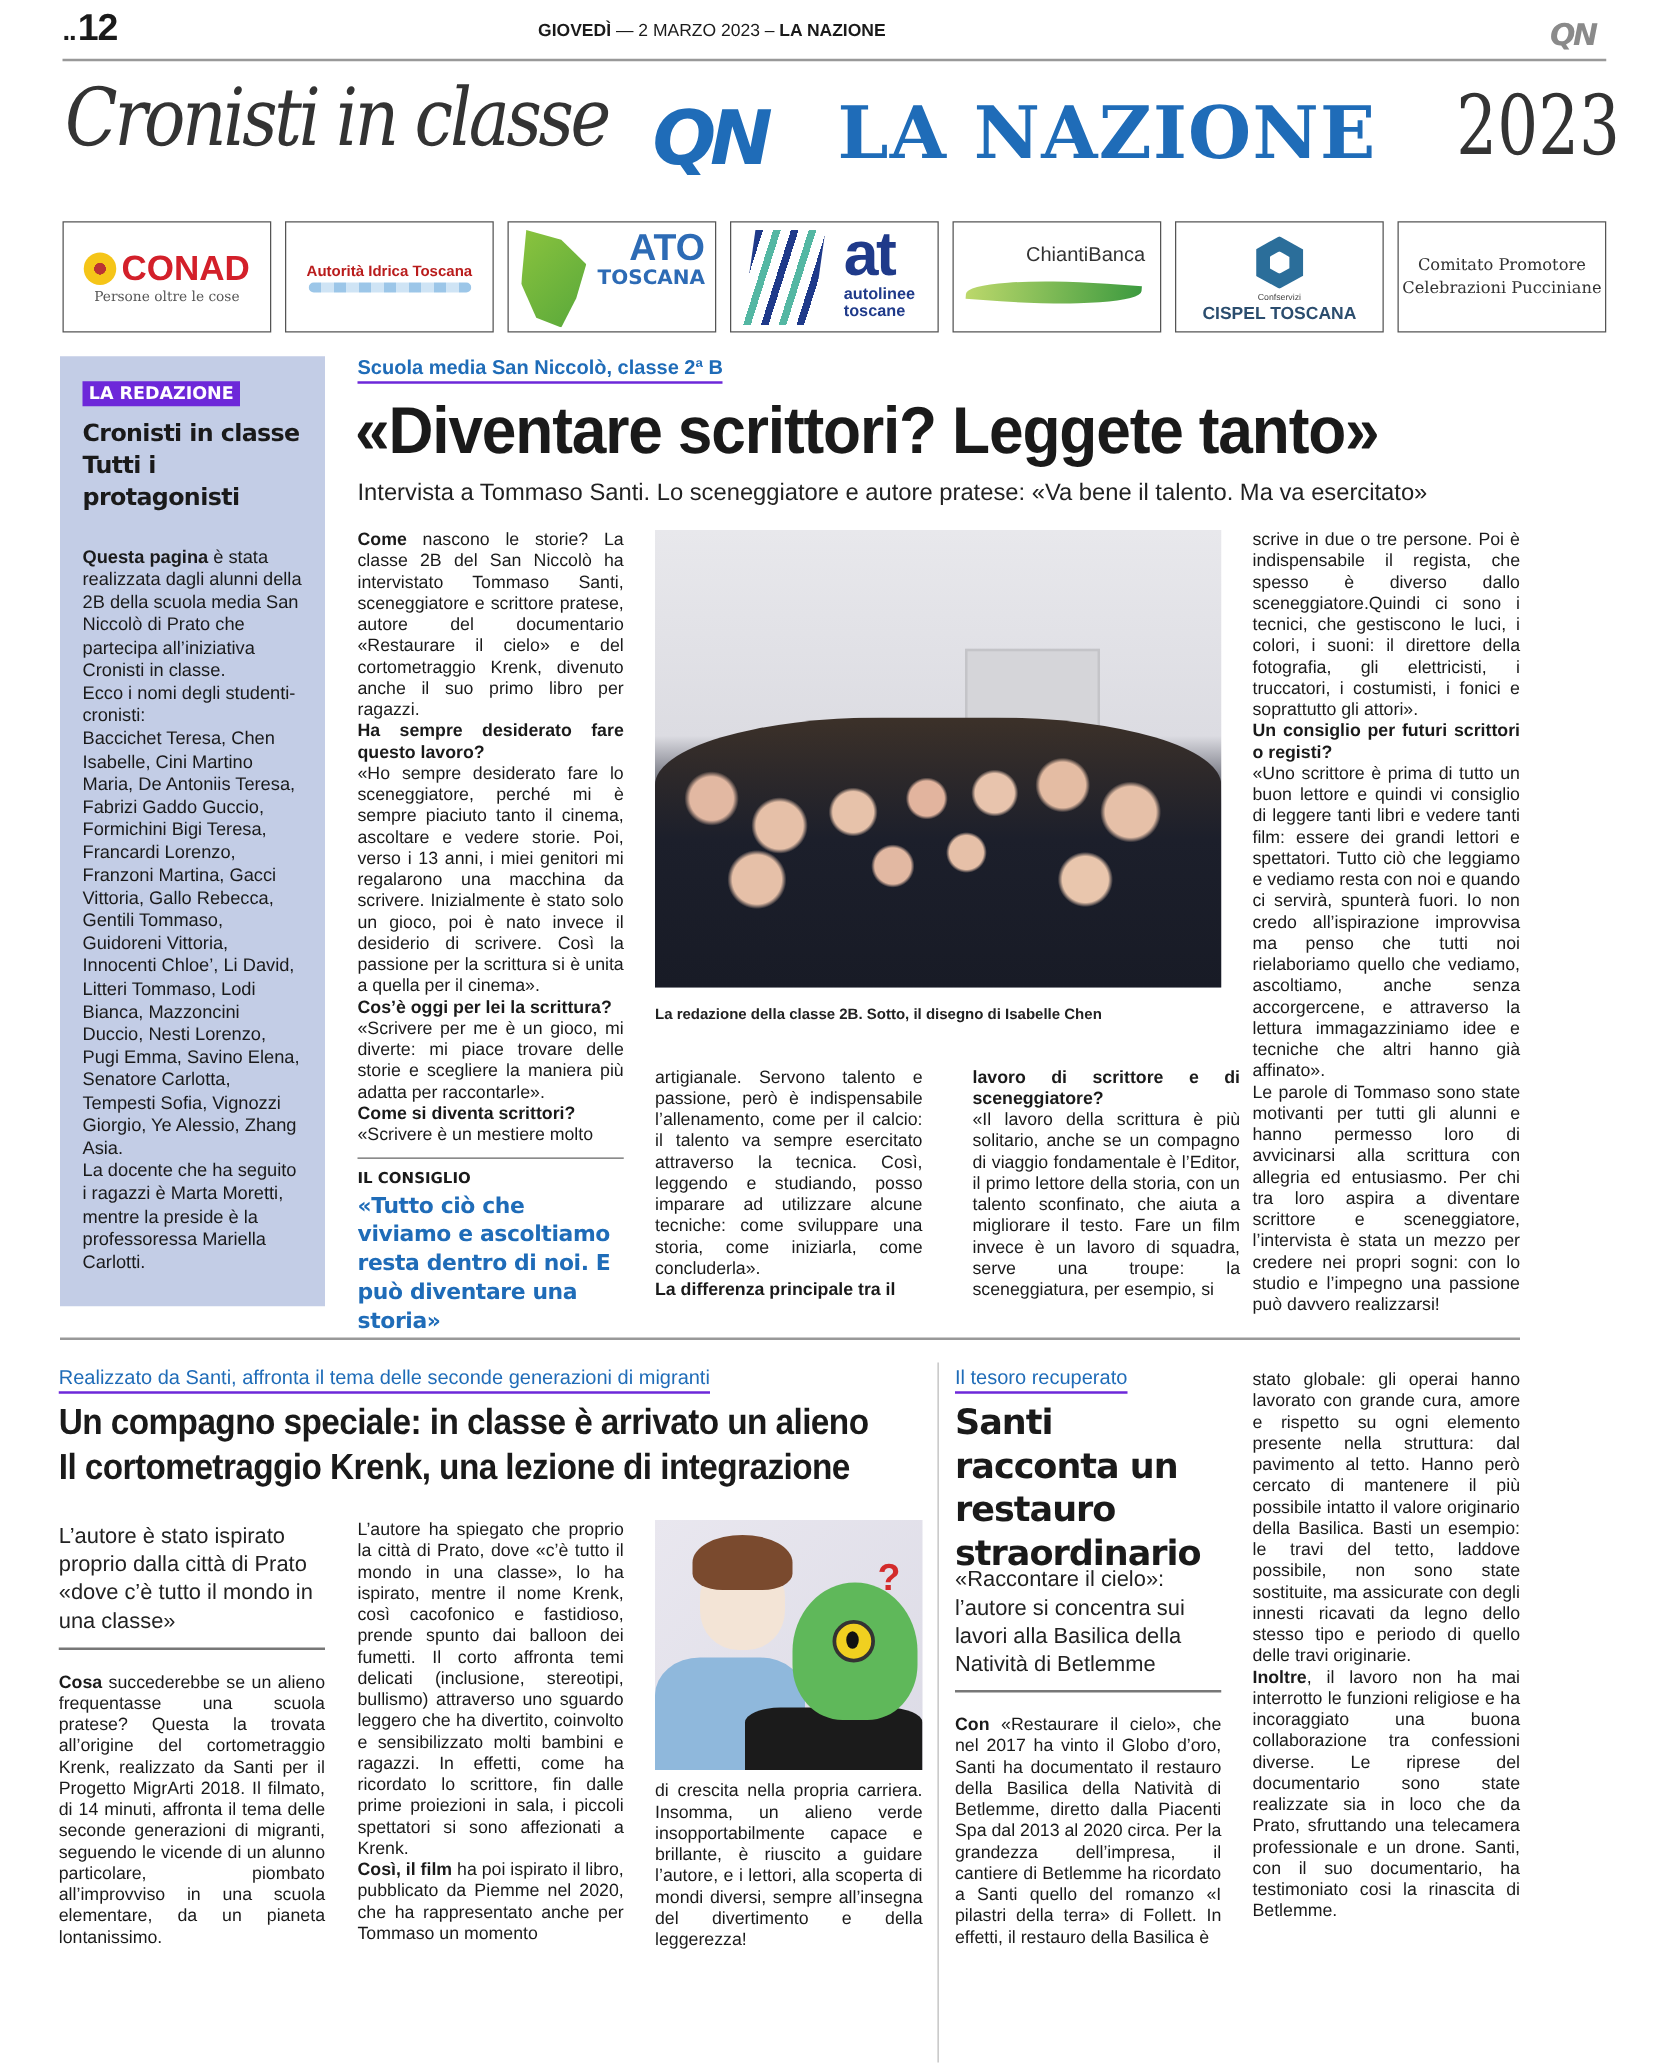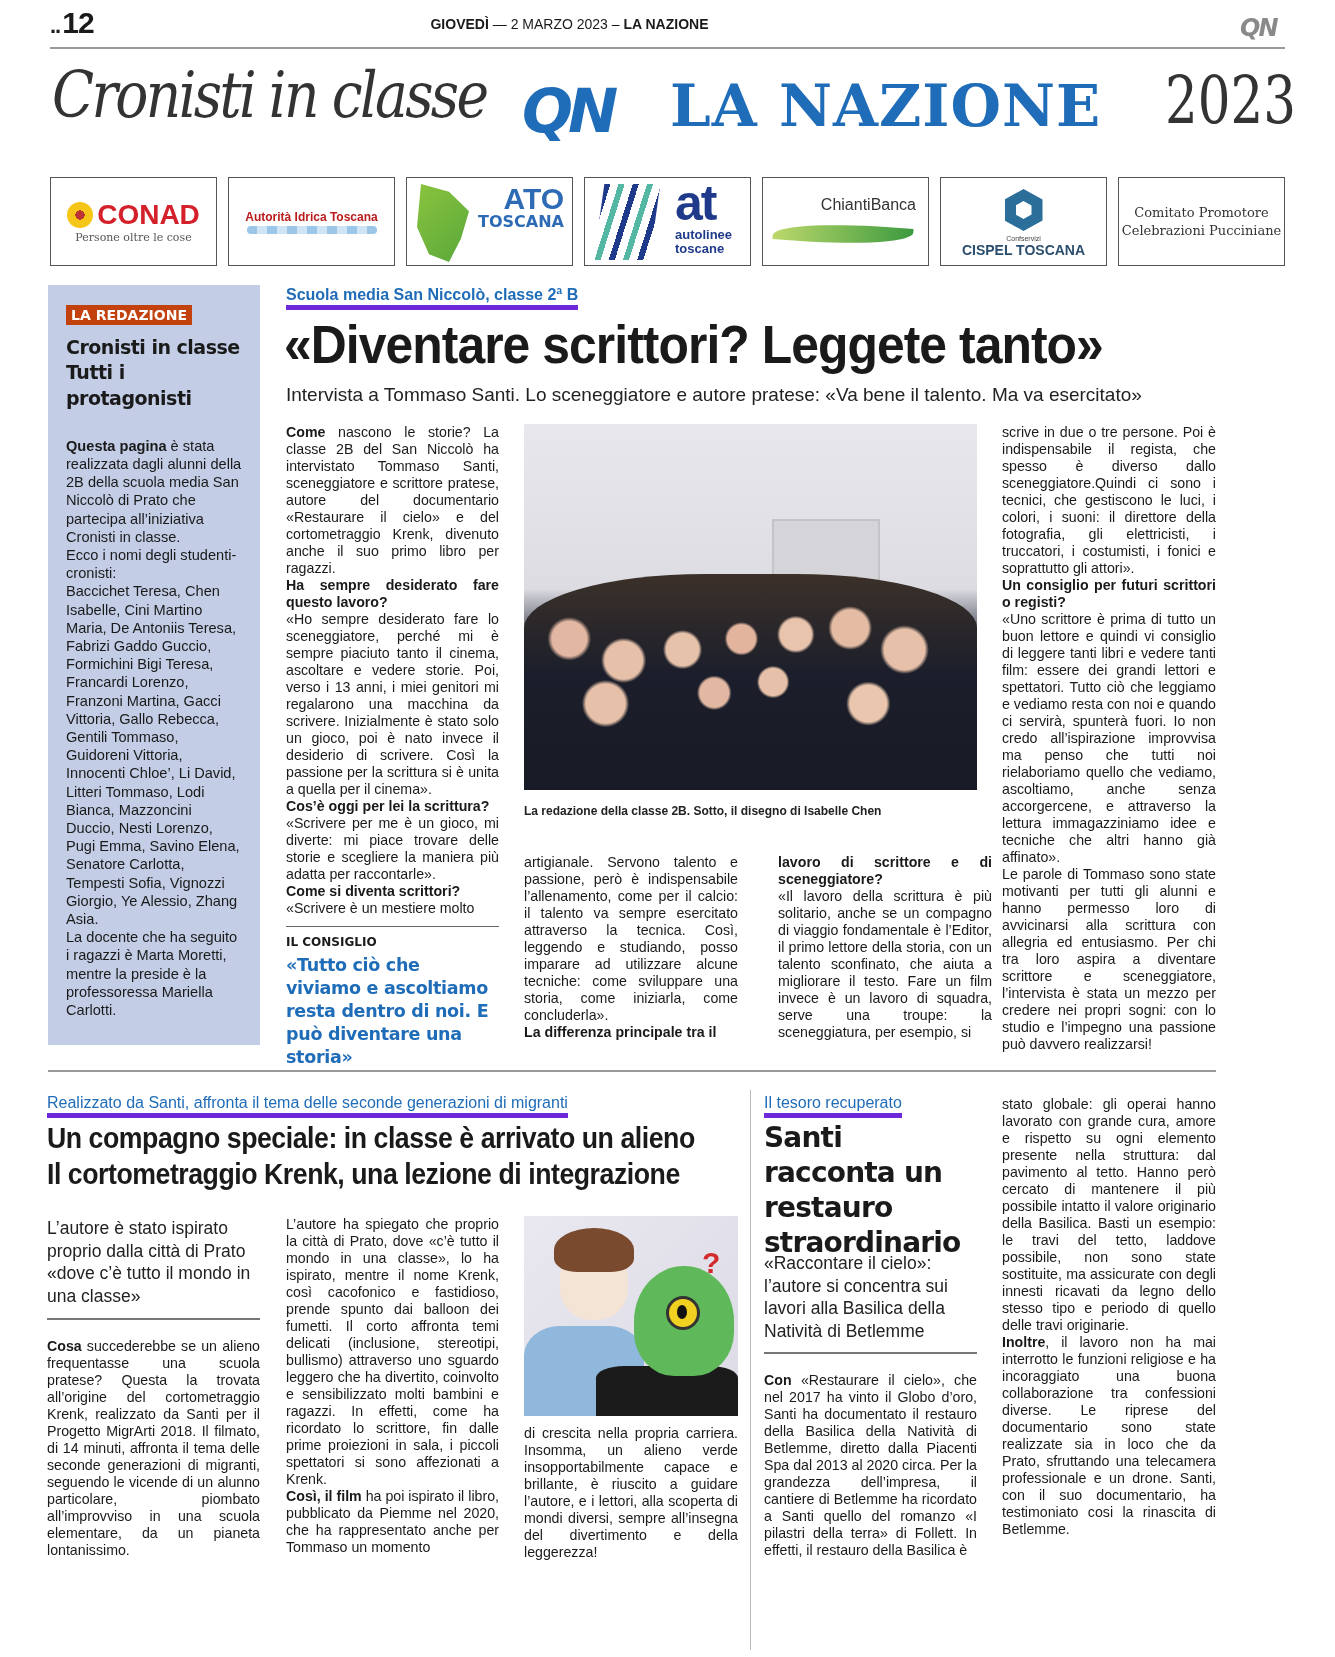--- a/index.html
+++ b/index.html
@@ -43,27 +43,27 @@
   .chianti-txt { font-size: 16px; color: #333; position: absolute; right: 12px; top: 18px; }
   .chianti-leaf { position: absolute; left: 10px; top: 46px; width: 140px; height: 20px; background: linear-gradient(90deg, #bcd86b, #3c9a3f); border-radius: 80% 0 80% 0; transform: rotate(4deg); }
   .cispel-hex { width: 38px; height: 42px; background: #2b6e9a; clip-path: polygon(50% 0, 100% 25%, 100% 75%, 50% 100%, 0 75%, 0 25%); position: relative; margin-top: 4px; }
   .cispel-hex::after { content: ""; position: absolute; left: 11px; top: 12px; width: 16px; height: 18px; background: #fff; clip-path: polygon(50% 0, 100% 25%, 100% 75%, 50% 100%, 0 75%, 0 25%); }
   .cispel-small { font-size: 7px; color: #444; margin-top: 4px; }
   .cispel-txt { font-size: 14px; color: #2b4d6e; font-weight: 700; }
   .puccini { font-family: "DejaVu Serif", serif; font-size: 13px; color: #333; text-align: center; line-height: 1.35; }
 
   
   .redazione { left: 48px; top: 285px; width: 212px; height: 760px; background: #c3cde6; padding: 20px 18px; }
-  .red-badge { display: inline-block; background: #c2410c; color: #fff; font-weight: 900; font-size: 14px; padding: 2px 5px; font-family: "DejaVu Sans", sans-serif; }
+  .red-badge { display: inline-block; background: #6d28d9; color: #fff; font-weight: 900; font-size: 14px; padding: 2px 5px; font-family: "DejaVu Sans", sans-serif; }
   .red-title { font-family: "DejaVu Sans", sans-serif; font-weight: 900; font-size: 19px; line-height: 1.33; margin-top: 10px; letter-spacing: -0.5px; }
   .red-body { font-size: 14.6px; line-height: 18.2px; margin-top: 26px; }
   .red-body b { font-weight: 700; }
 
   
-  .kicker { font-size: 16px; color: #1f6cb8; font-weight: 700; border-bottom: 5px solid #6d28d9; padding-bottom: 1px; display: inline-block; }
+  .kicker { font-size: 16px; color: #1f6cb8; font-weight: 700; border-bottom: 2px solid #6d28d9; padding-bottom: 1px; display: inline-block; }
   .k1 { left: 286px; top: 286px; }
   .main-title { left: 284px; top: 314px; width: 1000px; font-family: "Liberation Sans", sans-serif; font-weight: 700; font-size: 53px; letter-spacing: -1px; transform: scaleX(0.94); transform-origin: left center; white-space: nowrap; }
   .main-sub { left: 286px; top: 384px; font-size: 19px; color: #222; white-space: nowrap; }
 
   .col { font-size: 14.2px; line-height: 17px; text-align: justify; hyphens: manual; }
   .col b { font-weight: 700; }
   .c1 { left: 286px; top: 424px; width: 213px; }
 
   .photo { left: 524px; top: 424px; width: 453px; height: 366px; background: linear-gradient(180deg, #e8e8ec 0%, #dcdce2 45%, #3a3d4a 60%, #1c1f2b 100%); overflow: hidden; }
   .photo .door { position: absolute; left: 248px; top: 95px; width: 108px; height: 140px; background: #d5d5d9; border: 2px solid #c4c4c8; }

